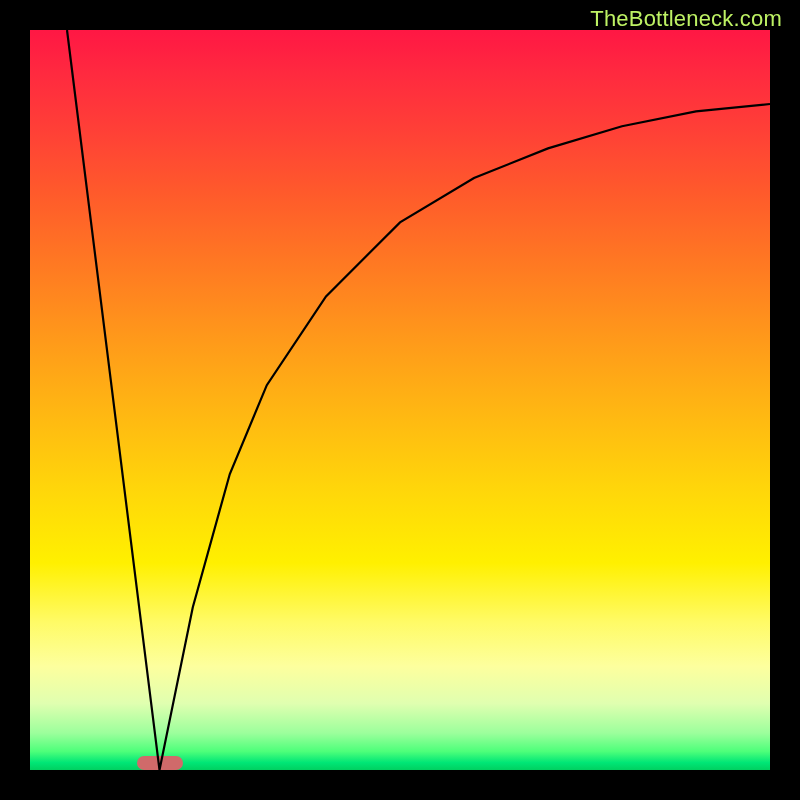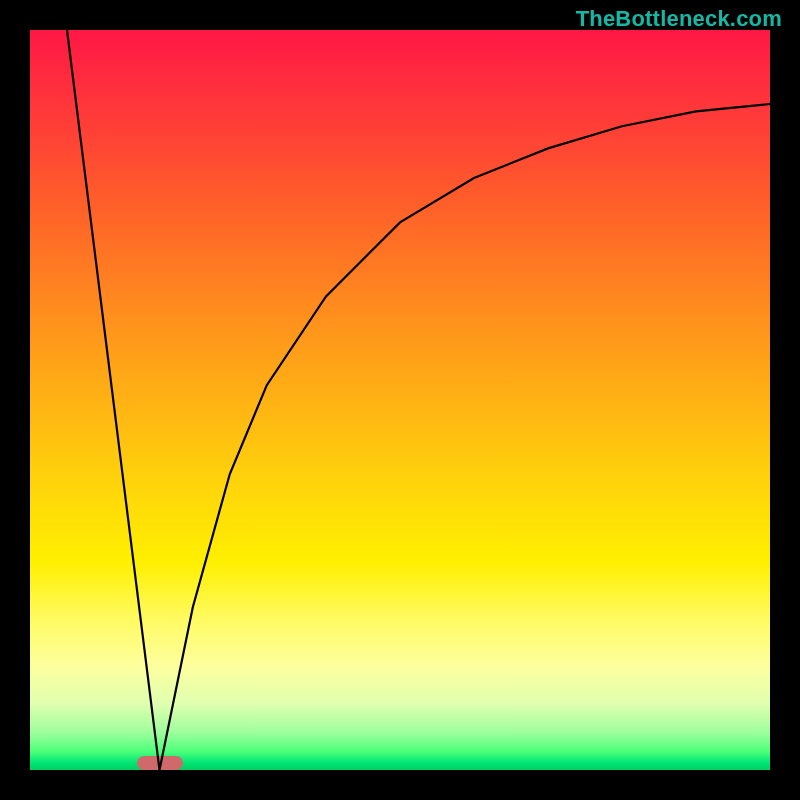--- a/index.html
+++ b/index.html
@@ -8,23 +8,23 @@
     height: 800px;
     background: #000;
     position: relative;
     font-family: Arial, sans-serif;
     overflow: hidden;
   }
   .attribution {
     position: absolute;
     top: 6px;
     right: 18px;
-    color: #14b8a6;
+    color: #bef264;
     font-size: 22px;
-    font-weight: 700;
+    font-weight: 400;
     z-index: 10;
     letter-spacing: 0.2px;
   }
   .plot-area {
     position: absolute;
     left: 30px;
     top: 30px;
     width: 740px;
     height: 740px;
   }

